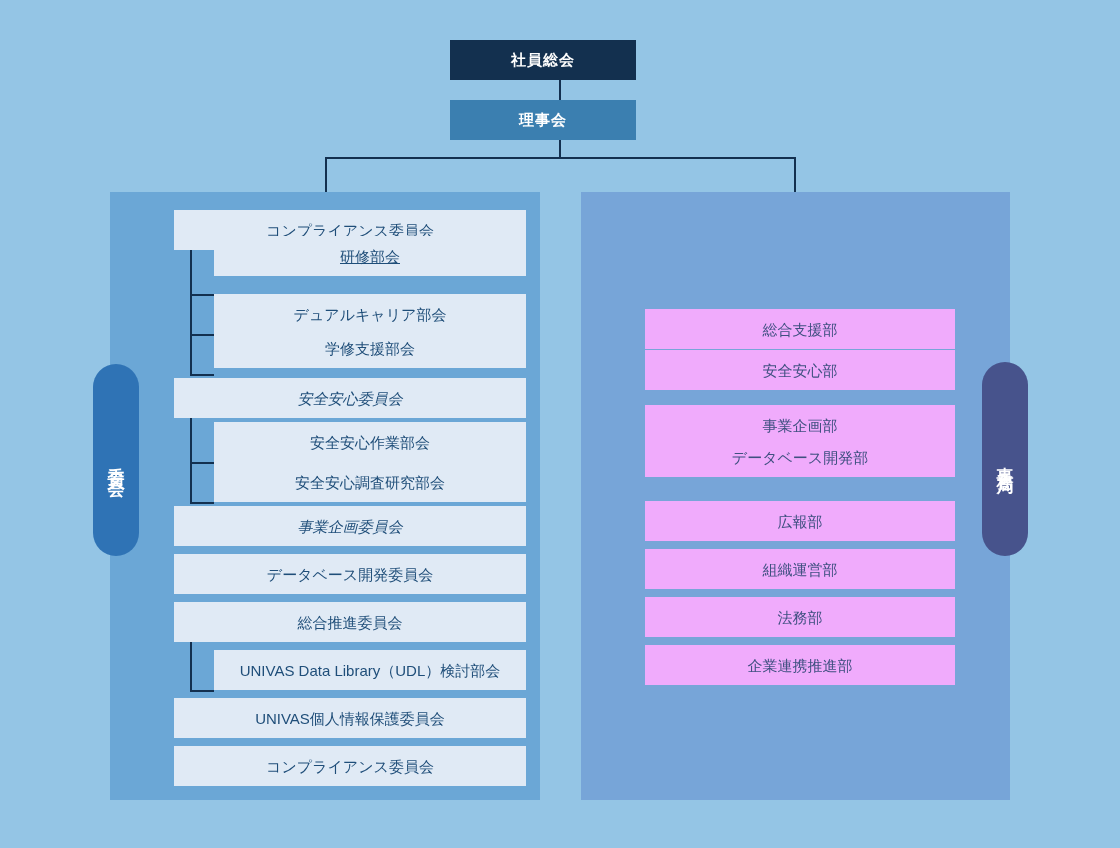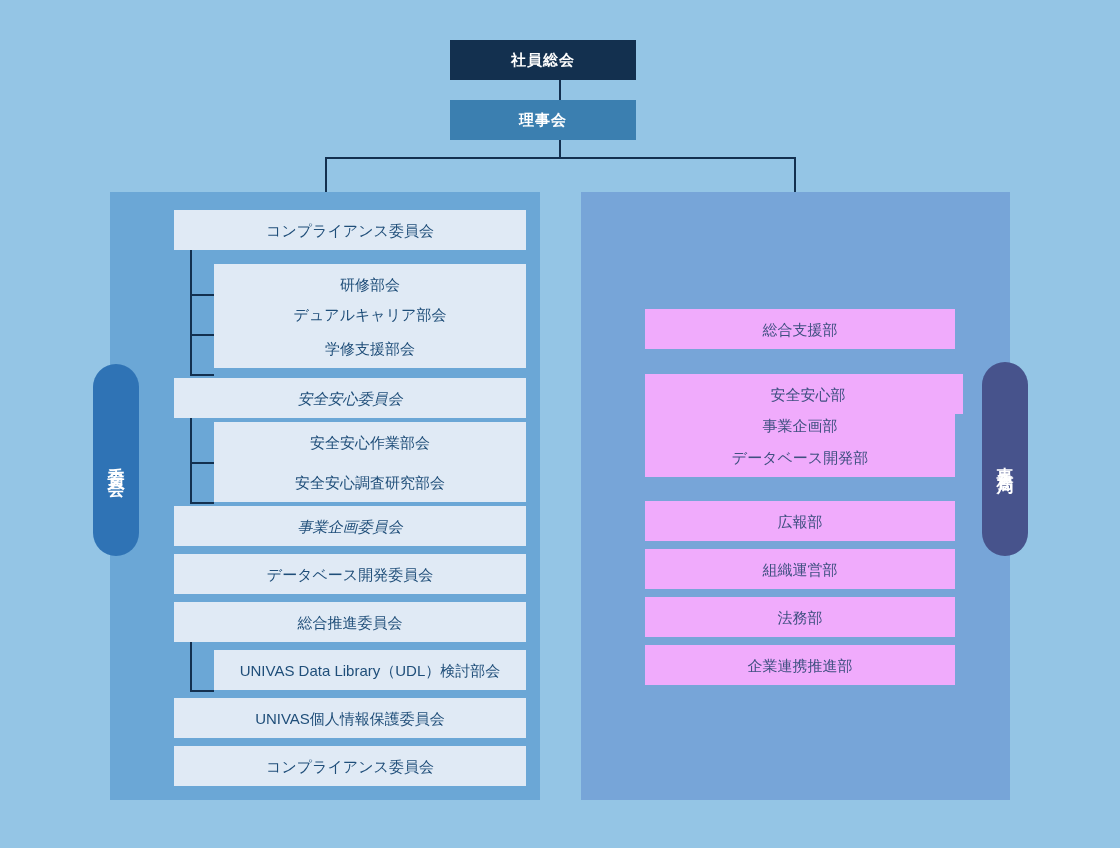--- a/index.html
+++ b/index.html
@@ -138,21 +138,21 @@
     <span>委員会</span>
   </div>
   <div class="pill office">
     <span>事務局</span>
   </div>
 
   <div id="nodes-layer">
       <div class="node lv1" style="top: 210px;">
         <span>コンプライアンス委員会</span>
       </div>
-      <div class="node lv2" style="top: 264px;">
+      <div class="node lv2" style="top: 236px; text-decoration: underline;">
         <span>研修部会</span>
       </div>
       <div class="node lv2" style="top: 294px;">
         <span>デュアルキャリア部会</span>
       </div>
       <div class="node lv2" style="top: 328px;">
         <span>学修支援部会</span>
       </div>
       <div class="node lv1" style="top: 378px; font-style: italic;">
         <span>安全安心委員会</span>
@@ -177,21 +177,21 @@
       </div>
       <div class="node lv1" style="top: 698px;">
         <span>UNIVAS個人情報保護委員会</span>
       </div>
       <div class="node lv1" style="top: 746px;">
         <span>コンプライアンス委員会</span>
       </div>
       <div class="node dept" style="top: 309px;">
         <span>総合支援部</span>
       </div>
-      <div class="node dept" style="top: 374px; padding-left: 8px;">
+      <div class="node dept" style="top: 350px;">
         <span>安全安心部</span>
       </div>
       <div class="node dept" style="top: 405px;">
         <span>事業企画部</span>
       </div>
       <div class="node dept" style="top: 437px; align-items: center;">
         <span>データベース開発部</span>
       </div>
       <div class="node dept" style="top: 501px;">
         <span>広報部</span>

